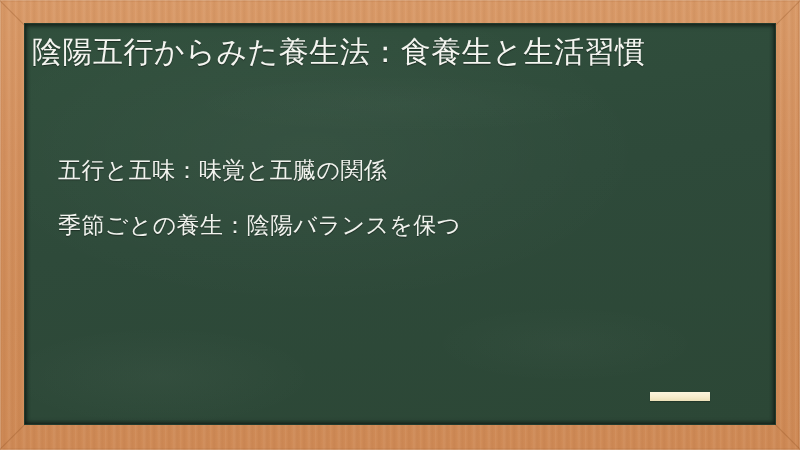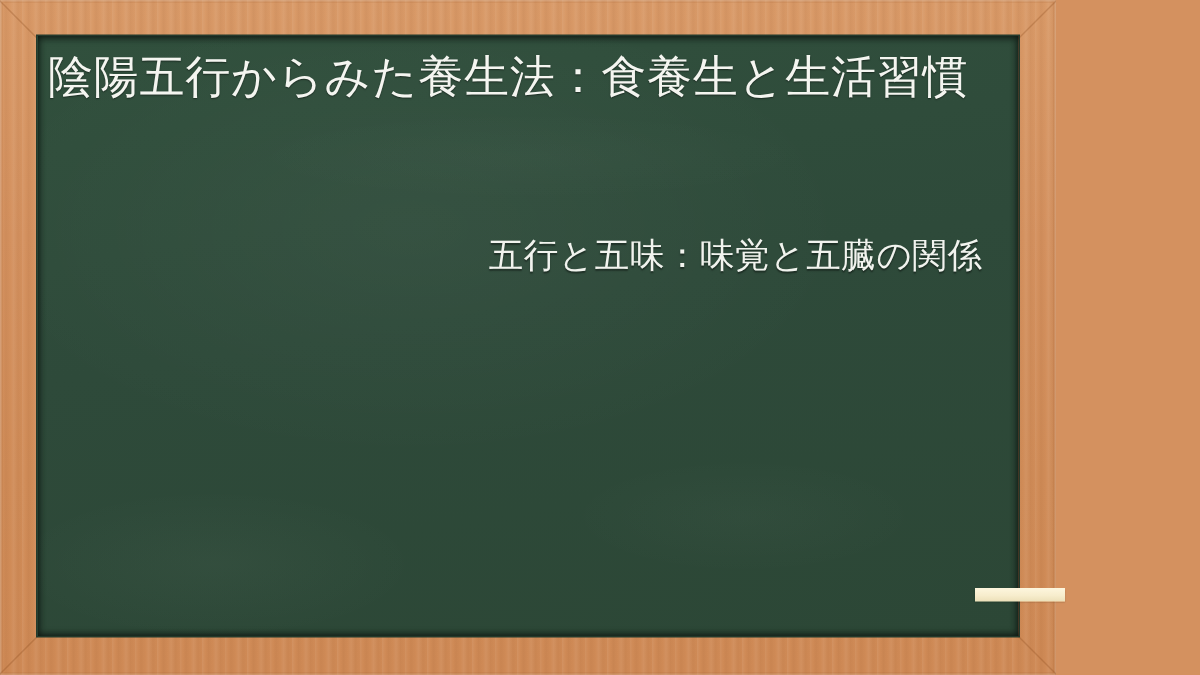--- a/index.html
+++ b/index.html
@@ -6,21 +6,21 @@
   html,body{margin:0;padding:0;}
   body{
     width:800px;height:450px;overflow:hidden;
     font-family:"Liberation Sans","DejaVu Sans",sans-serif;
     background:#d4915f;
   }
 
   
   #slide{
     position:relative;
-    width:704px;height:450px;
+    width:800px;height:450px;
     box-sizing:border-box;
     background:
       repeating-linear-gradient(90deg,
         rgba(255,255,255,0.060) 0px,
         rgba(255,255,255,0.000) 2px,
         rgba(120,60,20,0.065) 4px,
         rgba(255,255,255,0.000) 7px,
         rgba(255,255,255,0.055) 9px,
         rgba(110,55,18,0.050) 12px,
         rgba(255,255,255,0.000) 15px),
@@ -88,21 +88,21 @@
     color:#f4f5f0;
     font-size:30px;
     line-height:43px;
     letter-spacing:0.5px;
     white-space:pre-wrap;
     text-shadow:0 1px 1px rgba(0,0,0,0.45);
   }
 
   #bullets{
     position:absolute;
-    left:33px;top:132px;right:24px;text-align:right;
+    left:33px;top:132px;right:24px;
   }
   .bullet{
     color:#f1f3ee;
     font-size:23px;
     line-height:28px;
     letter-spacing:0.4px;
     margin-bottom:27px;
     text-shadow:0 1px 1px rgba(0,0,0,0.40);
     white-space:nowrap;
   }
@@ -139,20 +139,21 @@
 
   <div id="board">
     <div class="dust"></div>
 
     <div class="content">
 
       <div id="title">陰陽五行からみた養生法：食養生と生活習慣</div>
 
       <div id="bullets">
         <div class="bullet">五行と五味：味覚と五臓の関係</div>
+        <div class="bullet">季節ごとの養生：陰陽バランスを保つ</div>
       </div>
 
     </div>
   </div>
 
   <div id="chalk"></div>
 
 </div>
 
 </body></html>

